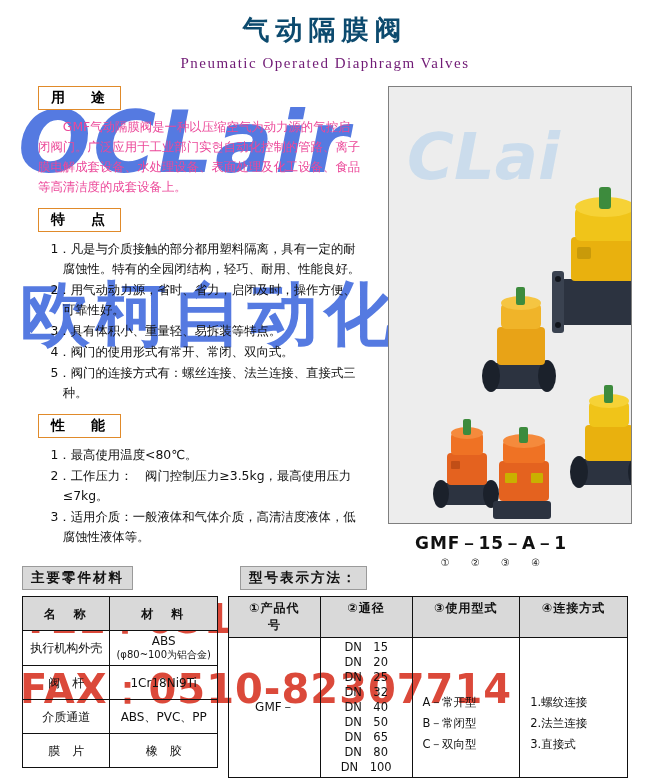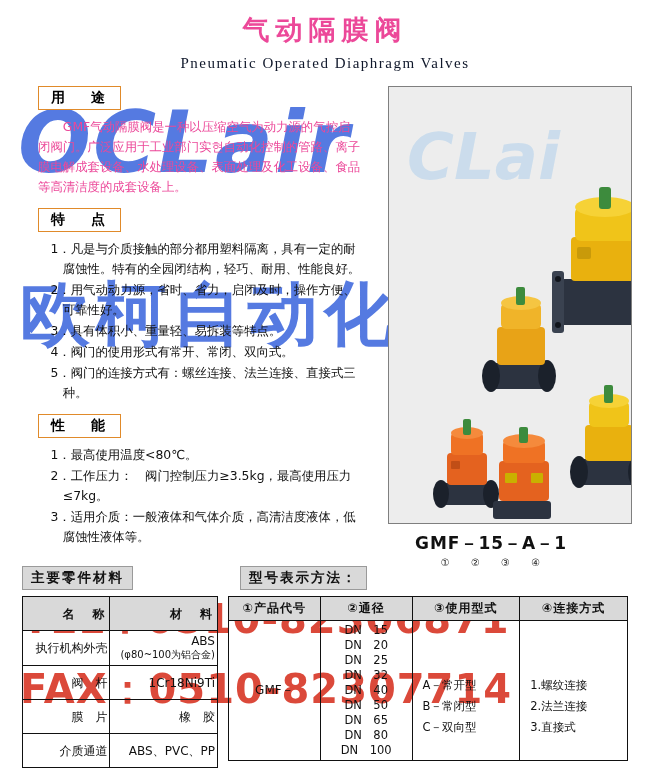--- a/index.html
+++ b/index.html
@@ -42,27 +42,27 @@
 
   .content { position:relative; z-index:2; }
 
   
   .title-cn {
     text-align:center;
     font-size:27px;
     font-weight:bold;
     letter-spacing:6px;
     padding-top:12px;
-    color:#ec4899;
+    color:#0c4a6e;
   }
   .title-en {
     text-align:center;
     font-size:15px;
     letter-spacing:1.5px;
-    color:#0f172a;
+    color:#701a75;
     margin-top:7px;
     font-family:"Liberation Serif","DejaVu Serif",serif;
   }
 
   
   .body-wrap { position:relative; margin-top:14px;margin-left:16px; }
   .left-col {
     width: 352px;
     padding-left: 22px;
     padding-right: 6px;
@@ -147,21 +147,21 @@
   
   table { border-collapse:collapse; }
   .mat-tbl {
     position:absolute;
     left:22px; top:596px;
     width:196px;
   }
   .mat-tbl td {
     border:1px solid #111;
     font-size:12px;
-    text-align:right;
+    text-align:center;
     padding:3px 2px;
     background:transparent;
     height:34px;
     line-height:14px;
   }
   .mat-tbl .hd { background:#d9d9d9; font-weight:bold; letter-spacing:3px; }
   .mat-tbl .c1 { width:88px; }
   .mat-tbl .c2 { width:108px; }
   .small { font-size:10px; }
 
@@ -176,21 +176,21 @@
     font-size:11.5px;
     padding:2px 4px;
     vertical-align:top;
   }
   .mod-tbl .hd {
     background:#d9d9d9;
     font-weight:bold;
     font-size:12px;
     text-align:center;
     letter-spacing:1px;
-    padding:3px 12px;
+    padding:3px 18px;
   }
   .mod-tbl .cell-code { text-align:center; vertical-align:middle; font-size:12px; }
   .dn-list { line-height:15px; text-align:center; font-size:11.5px; }
   .type-list { line-height:21px; font-size:11.5px; padding-left:6px; }
   .conn-list { line-height:21px; font-size:11.5px; padding-left:6px; }
   .mod-tbl .w1 { width:92px; }
   .mod-tbl .w2 { width:92px; }
   .mod-tbl .w3 { width:108px; }
   .mod-tbl .w4 { width:108px; }
 
@@ -338,26 +338,26 @@
       <td class="c2">
         <div>ABS</div>
         <div class="small">(φ80~100为铝合金)</div>
       </td>
     </tr>
     <tr>
       <td class="c1">阀　杆</td>
       <td class="c2">1Cr18Ni9Ti</td>
     </tr>
     <tr>
+      <td class="c1">介质通道</td>
+      <td class="c2">ABS、PVC、PP</td>
+    </tr>
+    <tr>
       <td class="c1">膜　片</td>
       <td class="c2">橡　胶</td>
-    </tr>
-    <tr>
-      <td class="c1">介质通道</td>
-      <td class="c2">ABS、PVC、PP</td>
     </tr>
   </tbody>
     </table>
 
   <table class="mod-tbl">
     <tbody>
         <tr>
       <td class="hd w1">①产品代号</td>
       <td class="hd w2">②通径</td>
       <td class="hd w3">③使用型式</td>

